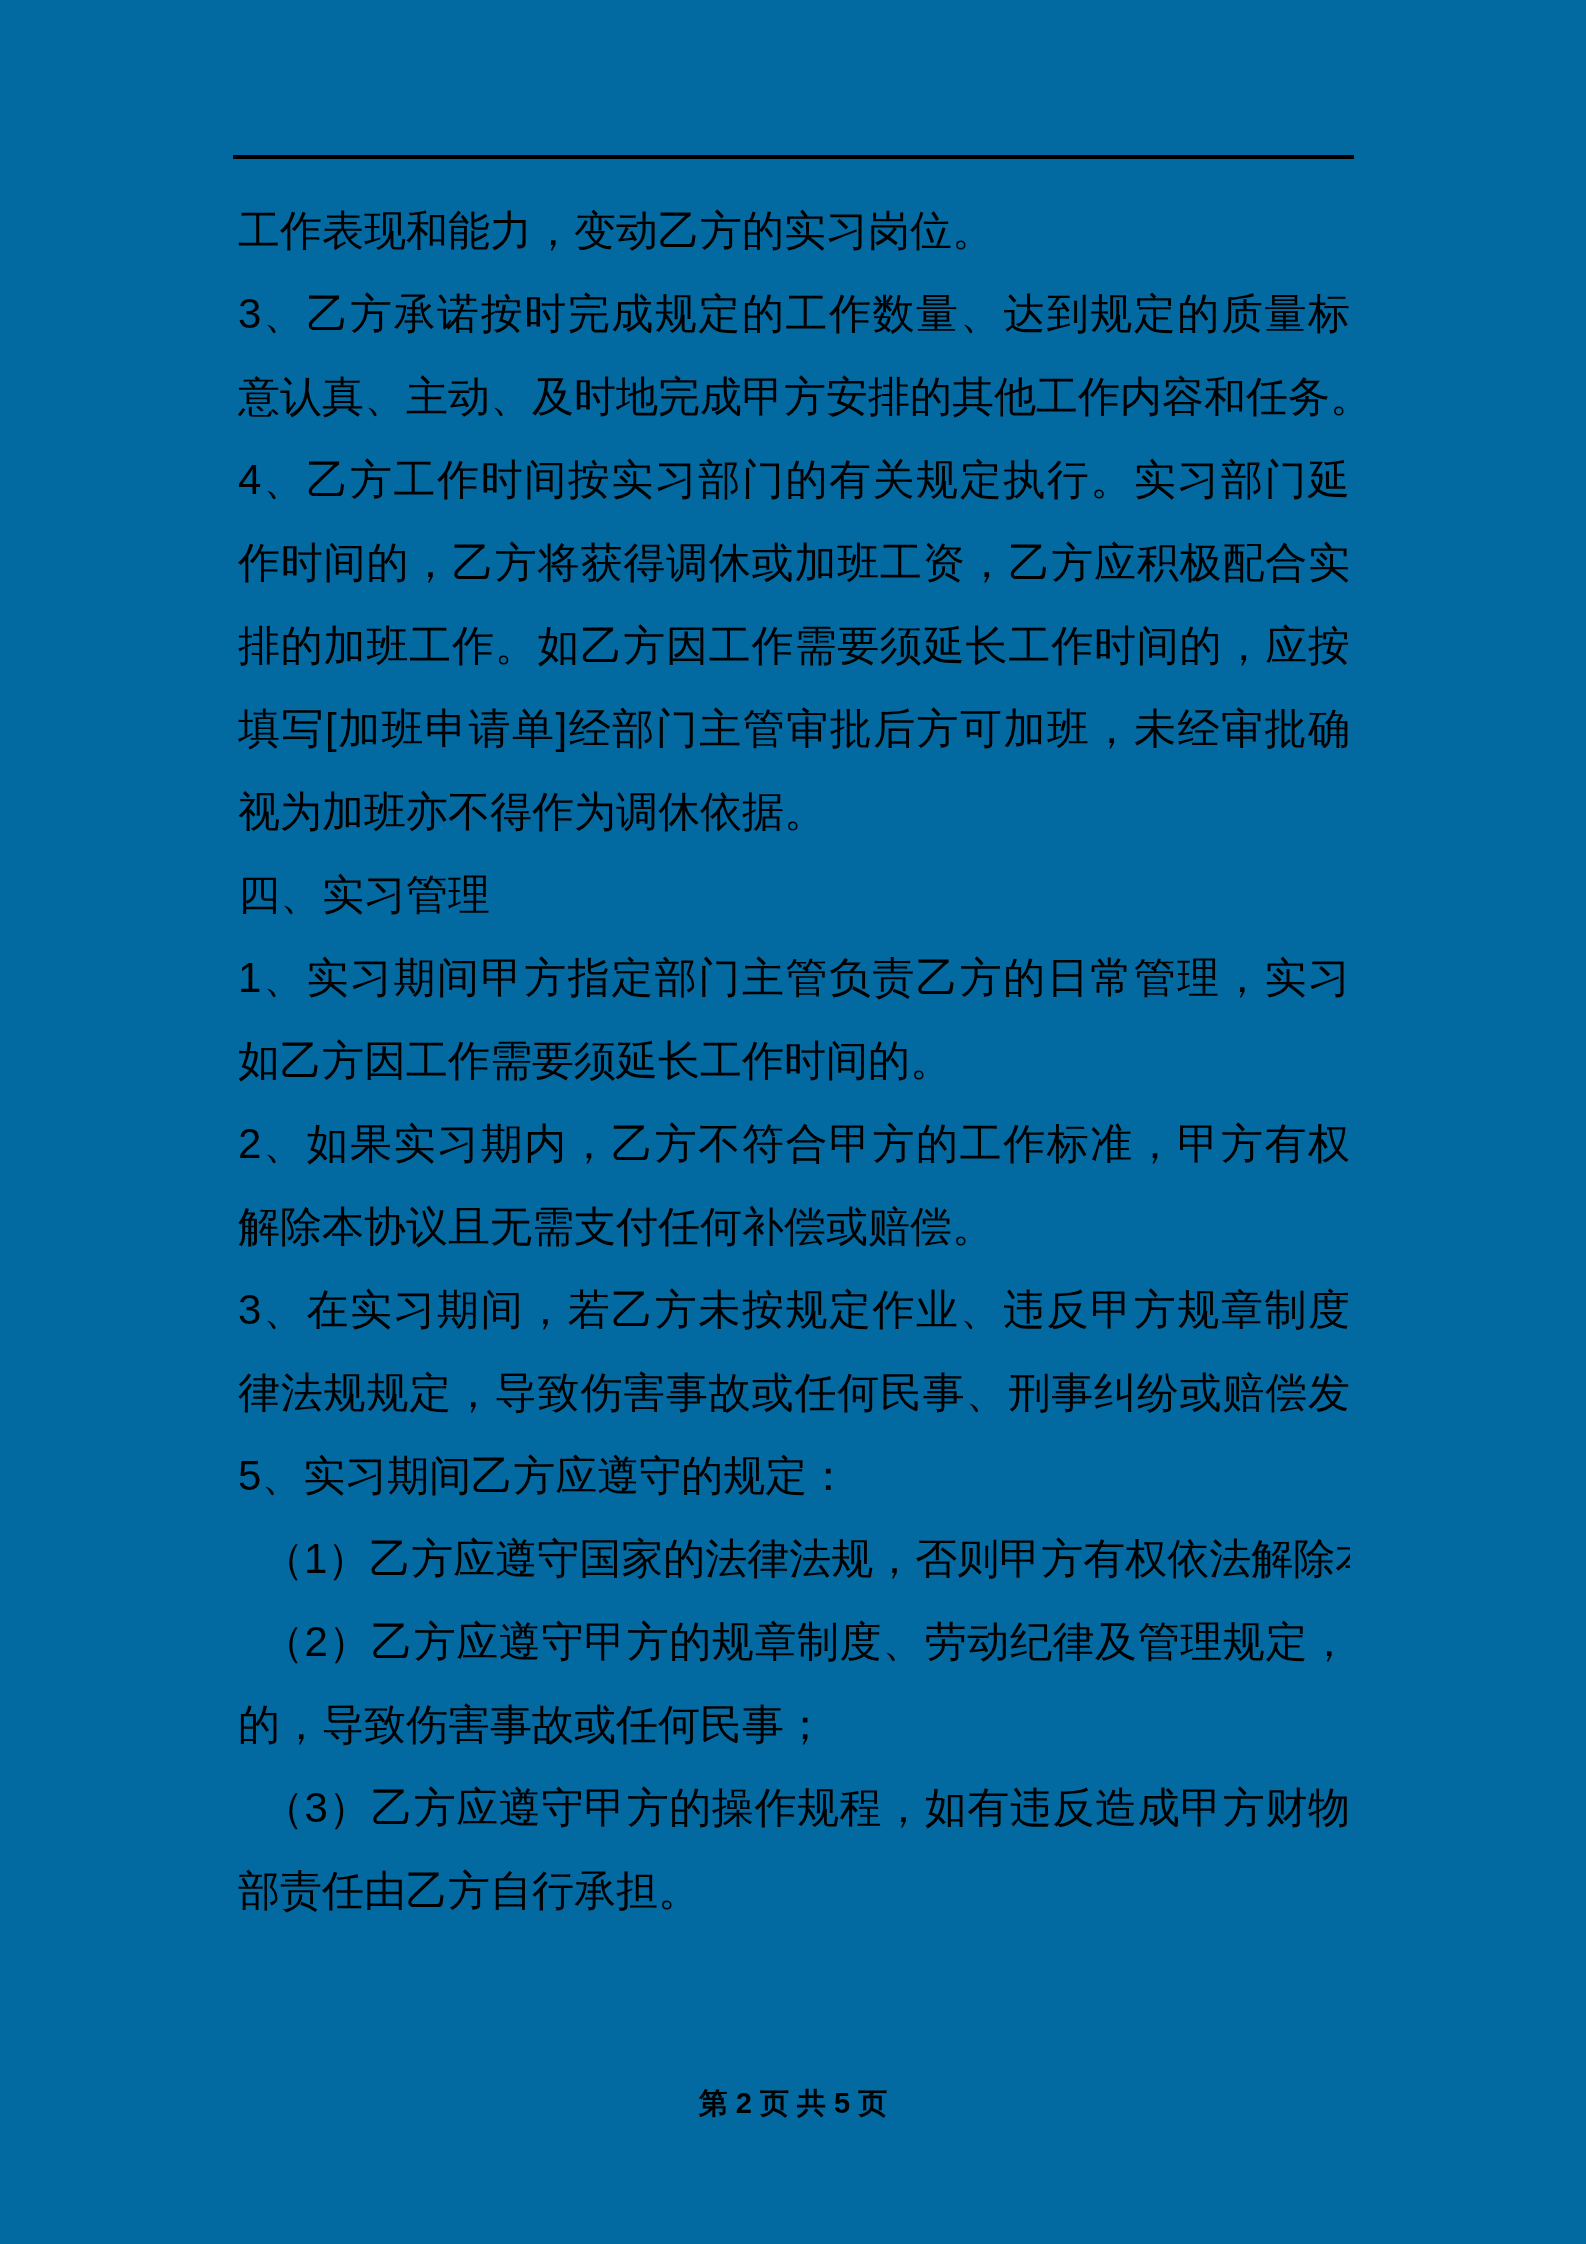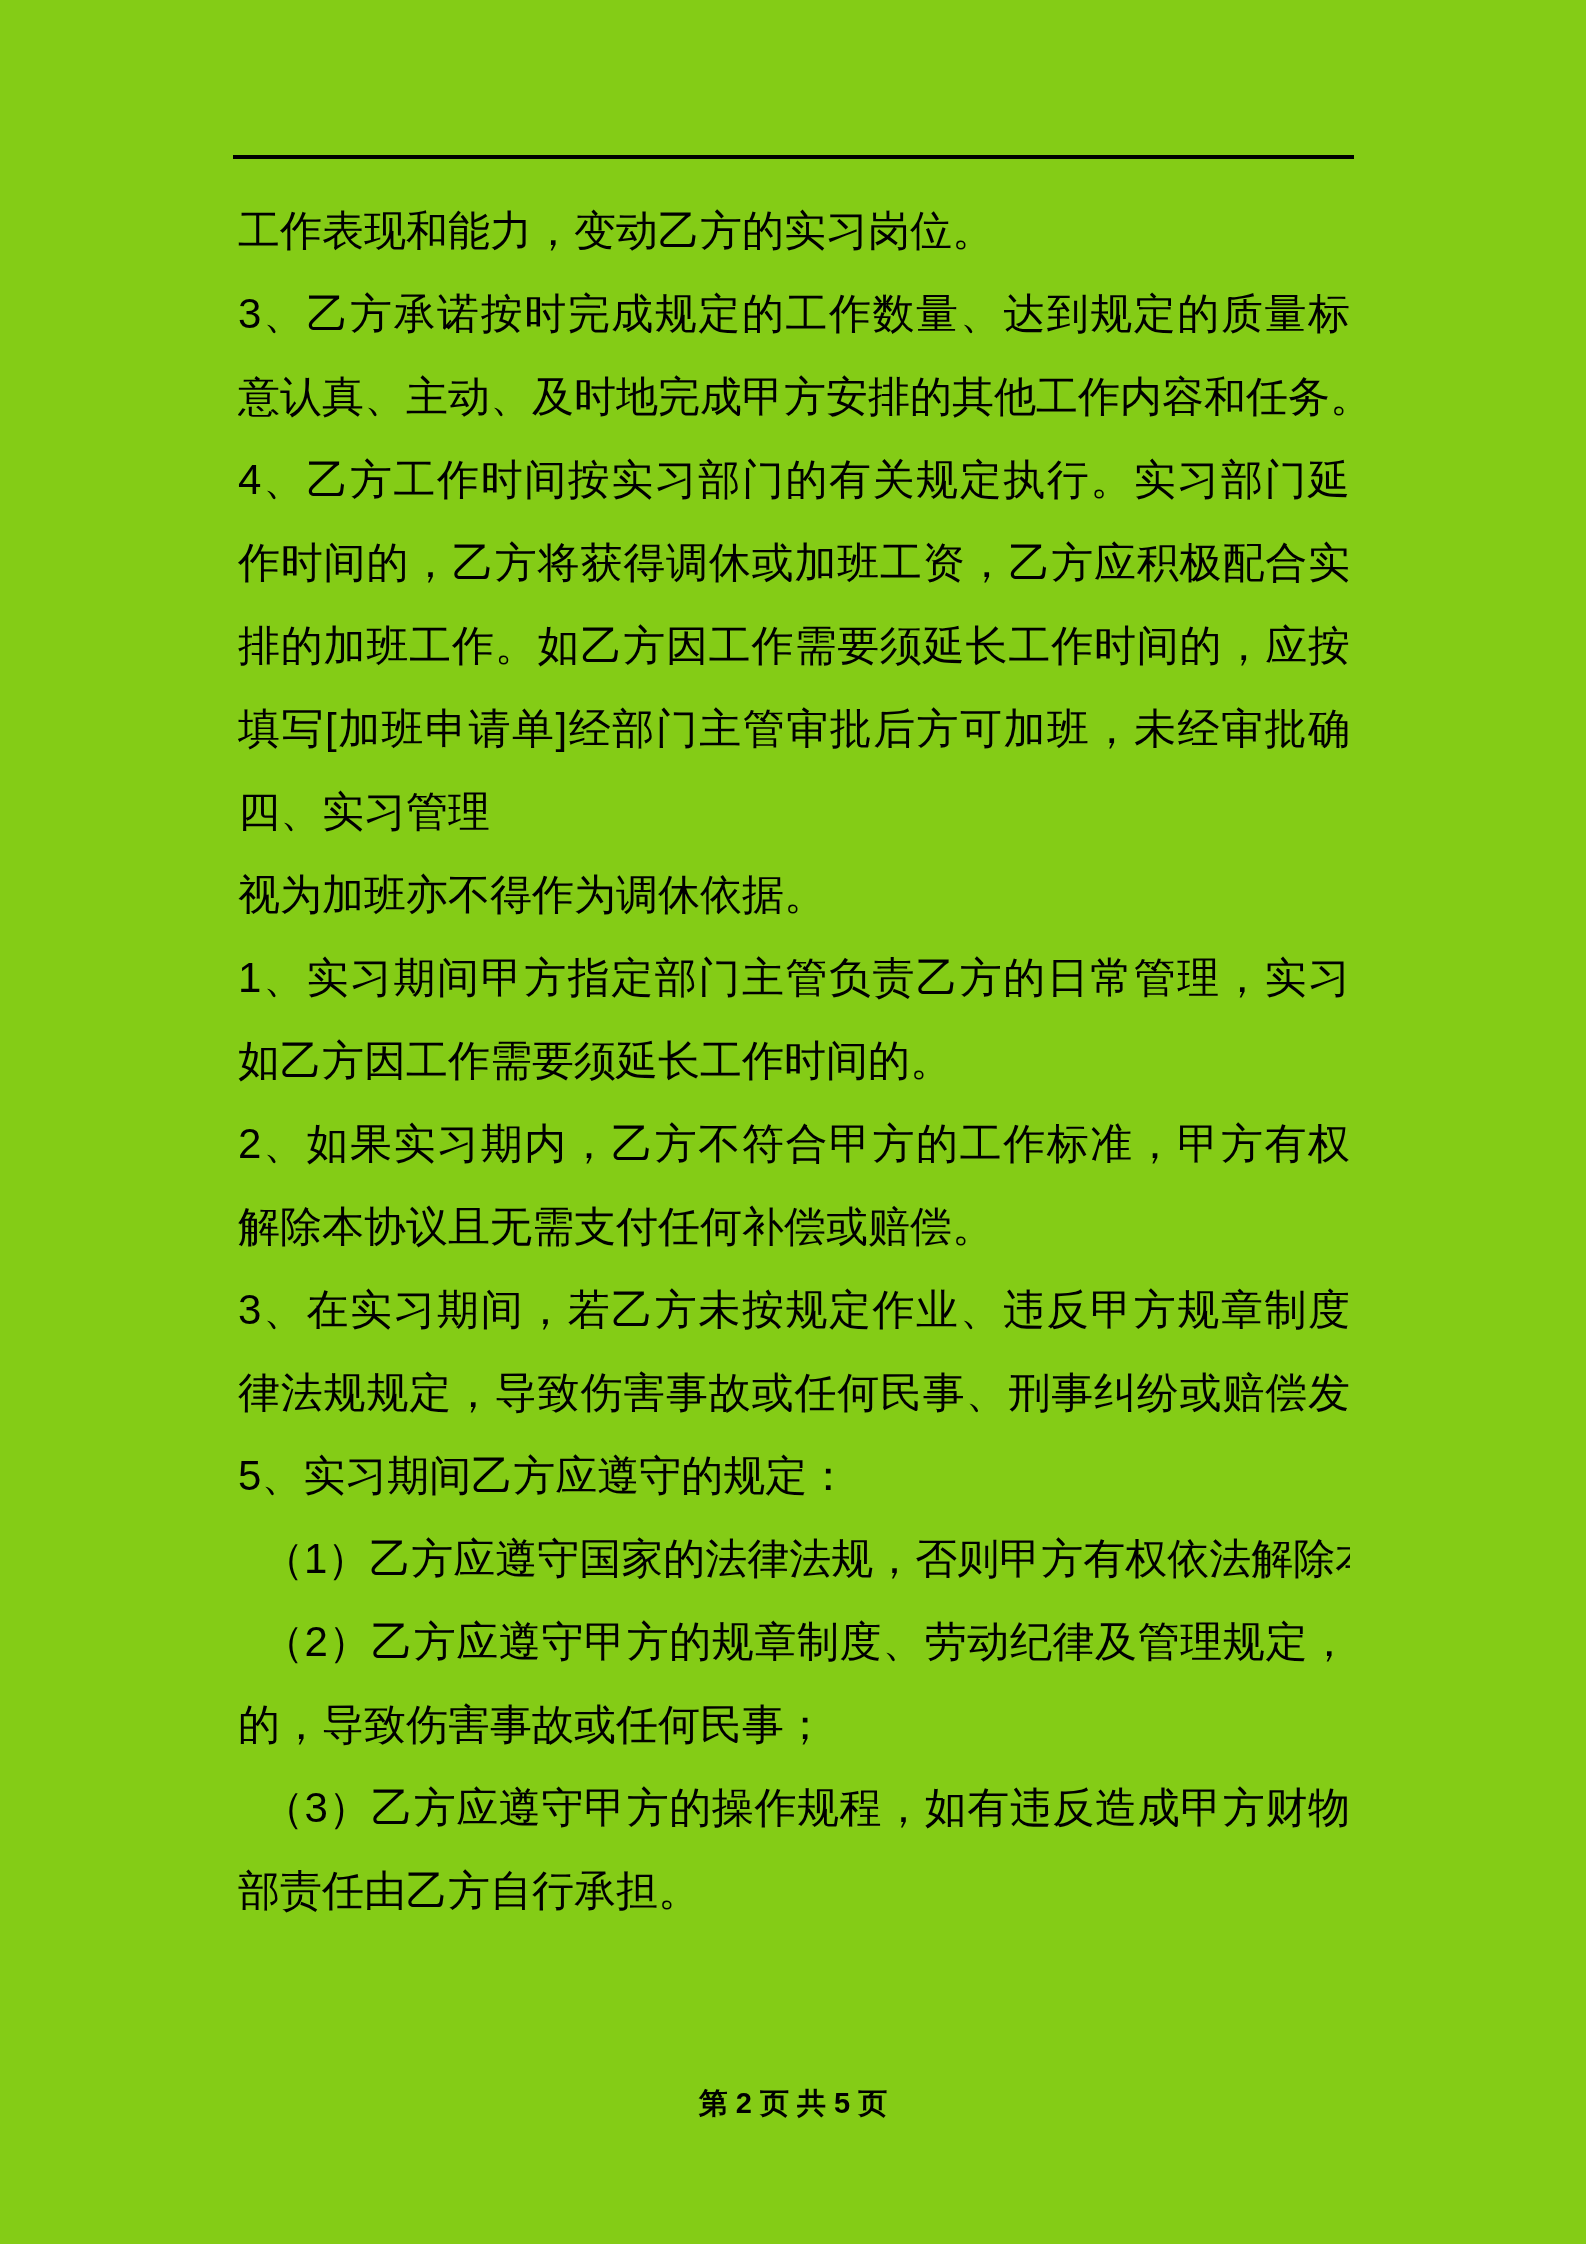--- a/index.html
+++ b/index.html
@@ -5,21 +5,21 @@
   html, body {
     margin: 0;
     padding: 0;
     background: #e8e8e8;
   }
   .page {
     position: relative;
     width: 1586px;
     height: 2244px;
     margin: 0 auto;
-    background: #84cc16;
+    background: #0369a1;
     color: #000000;
     font-family: "Liberation Sans", sans-serif;
     overflow: hidden;
   }
   .header-rule {
     position: absolute;
     top: 155px;
     left: 233px;
     width: 1121px;
     height: 4px;
@@ -68,22 +68,22 @@
   <div class="header-rule"></div>
 
   <div class="body-text">
     <div class="line">工作表现和能力，变动乙方的实习岗位。</div>
     <div class="line fill">3、乙方承诺按时完成规定的工作数量、达到规定的质量标准，并同</div>
     <div class="line">意认真、主动、及时地完成甲方安排的其他工作内容和任务。</div>
     <div class="line fill">4、乙方工作时间按实习部门的有关规定执行。实习部门延长乙方工</div>
     <div class="line fill">作时间的，乙方将获得调休或加班工资，乙方应积极配合实习部门安</div>
     <div class="line fill">排的加班工作。如乙方因工作需要须延长工作时间的，应按公司规定</div>
     <div class="line fill">填写[加班申请单]经部门主管审批后方可加班，未经审批确认的，不</div>
+    <div class="line">视为加班亦不得作为调休依据。</div>
     <div class="line">四、实习管理</div>
-    <div class="line">视为加班亦不得作为调休依据。</div>
     <div class="line fill">1、实习期间甲方指定部门主管负责乙方的日常管理，实习期满以后，</div>
     <div class="line">如乙方因工作需要须延长工作时间的。</div>
     <div class="line fill">2、如果实习期内，乙方不符合甲方的工作标准，甲方有权随时提出</div>
     <div class="line">解除本协议且无需支付任何补偿或赔偿。</div>
     <div class="line fill">3、在实习期间，若乙方未按规定作业、违反甲方规章制度或违反法</div>
     <div class="line fill">律法规规定，导致伤害事故或任何民事、刑事纠纷或赔偿发生的，全</div>
     <div class="line">5、实习期间乙方应遵守的规定：</div>
     <div class="line indent">（1）乙方应遵守国家的法律法规，否则甲方有权依法解除本协议；</div>
     <div class="line indent fill">（2）乙方应遵守甲方的规章制度、劳动纪律及管理规定，如有违反</div>
     <div class="line">的，导致伤害事故或任何民事；</div>

